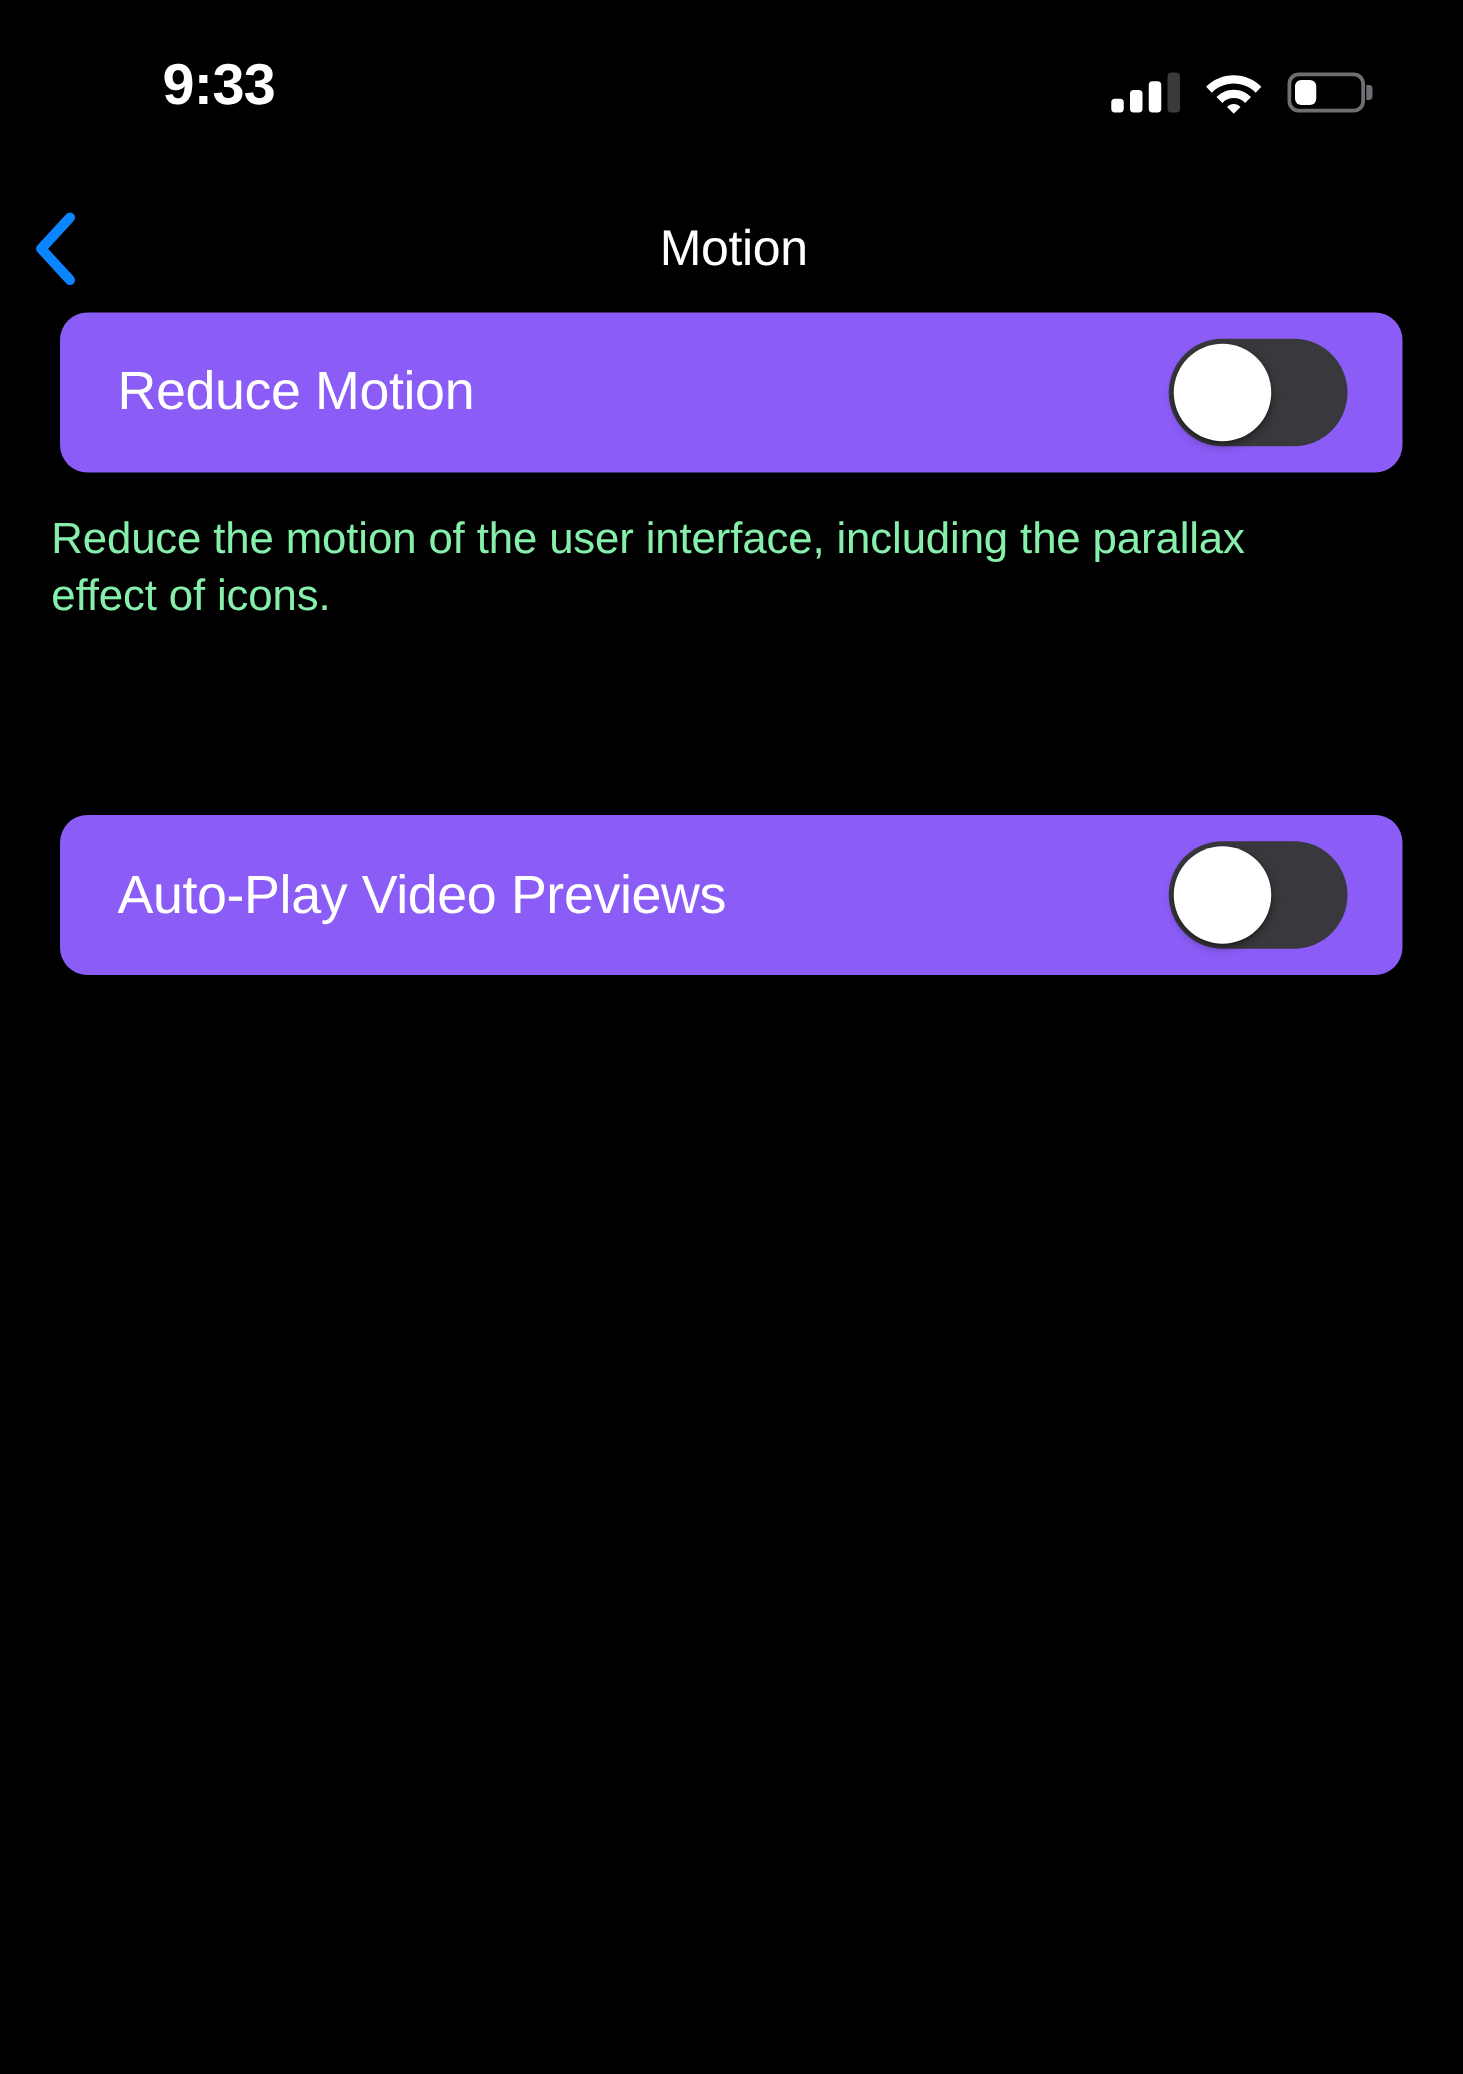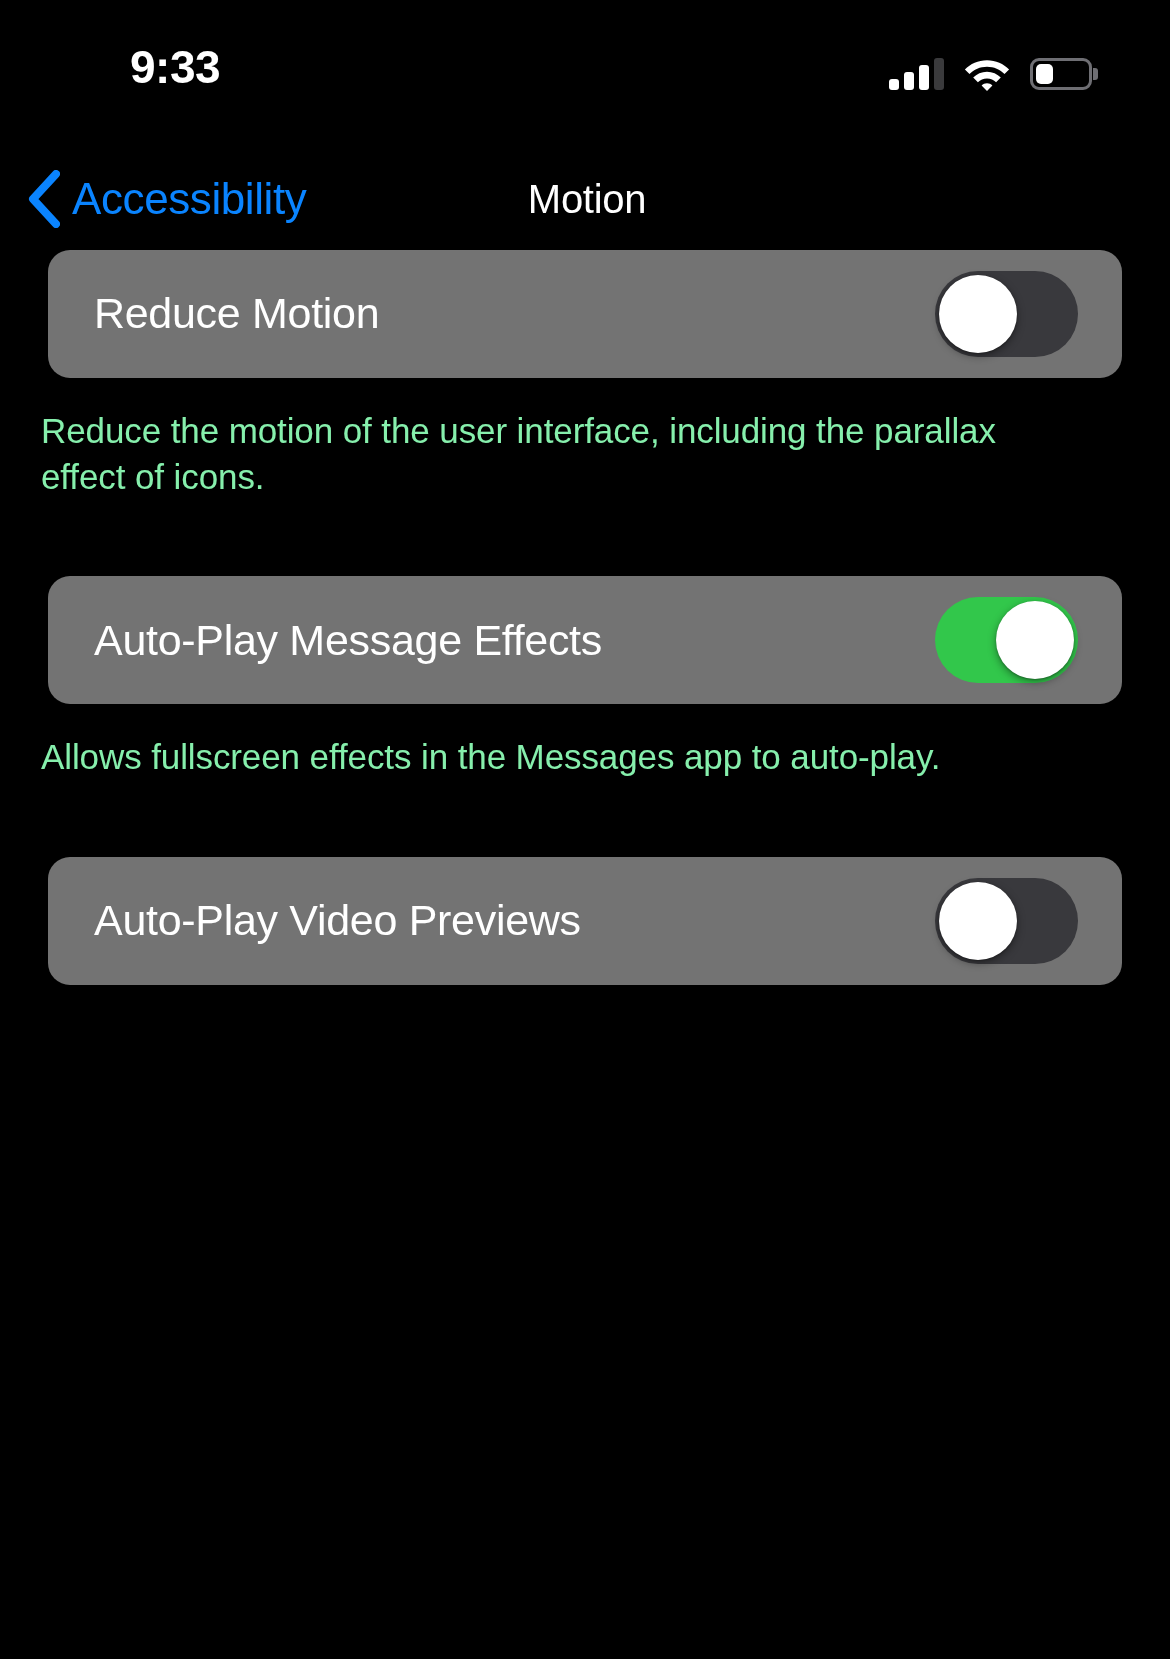--- a/index.html
+++ b/index.html
@@ -157,21 +157,21 @@
     left: 0;
     width: 1170px;
   }
 
   .group {
     margin: 0;
   }
 
   .card {
     margin: 0 48px;
-    background: #737373;
+    background: #8b5cf6;
     border-radius: 22px;
     min-height: 128px;
     display: flex;
     align-items: center;
     justify-content: space-between;
     padding: 0 44px 0 46px;
   }
 
   .row-label {
     font-size: 43px;
@@ -245,49 +245,39 @@
 
   </div>
 </div>
 
 <div class="nav-bar">
 
   <div class="back-button">
     <svg class="chevron-left" viewBox="0 0 34 58">
       <path d="M30 4 L7 29 L30 54" stroke="#0A84FF" stroke-width="8" stroke-linecap="round" stroke-linejoin="round" fill="none"></path>
     </svg>
-    <span class="back-label">Accessibility</span>
   </div>
 
   <div class="nav-title">Motion</div>
 </div>
 
 <div class="content">
 
   <div class="group">
     <div class="card">
       <span class="row-label">Reduce Motion</span>
       <div class="switch off">
         <div class="knob"></div>
       </div>
     </div>
     <div class="footnote">Reduce the motion of the user interface, including the parallax effect of icons.</div>
   </div>
 
   <div class="gap-lg"></div>
 
-  <div class="group">
-    <div class="card">
-      <span class="row-label">Auto-Play Message Effects</span>
-      <div class="switch on">
-        <div class="knob"></div>
-      </div>
-    </div>
-    <div class="footnote">Allows fullscreen effects in the Messages app to auto-play.</div>
-  </div>
 
   <div class="gap-lg"></div>
 
   <div class="group">
     <div class="card">
       <span class="row-label">Auto-Play Video Previews</span>
       <div class="switch off">
         <div class="knob"></div>
       </div>
     </div>

